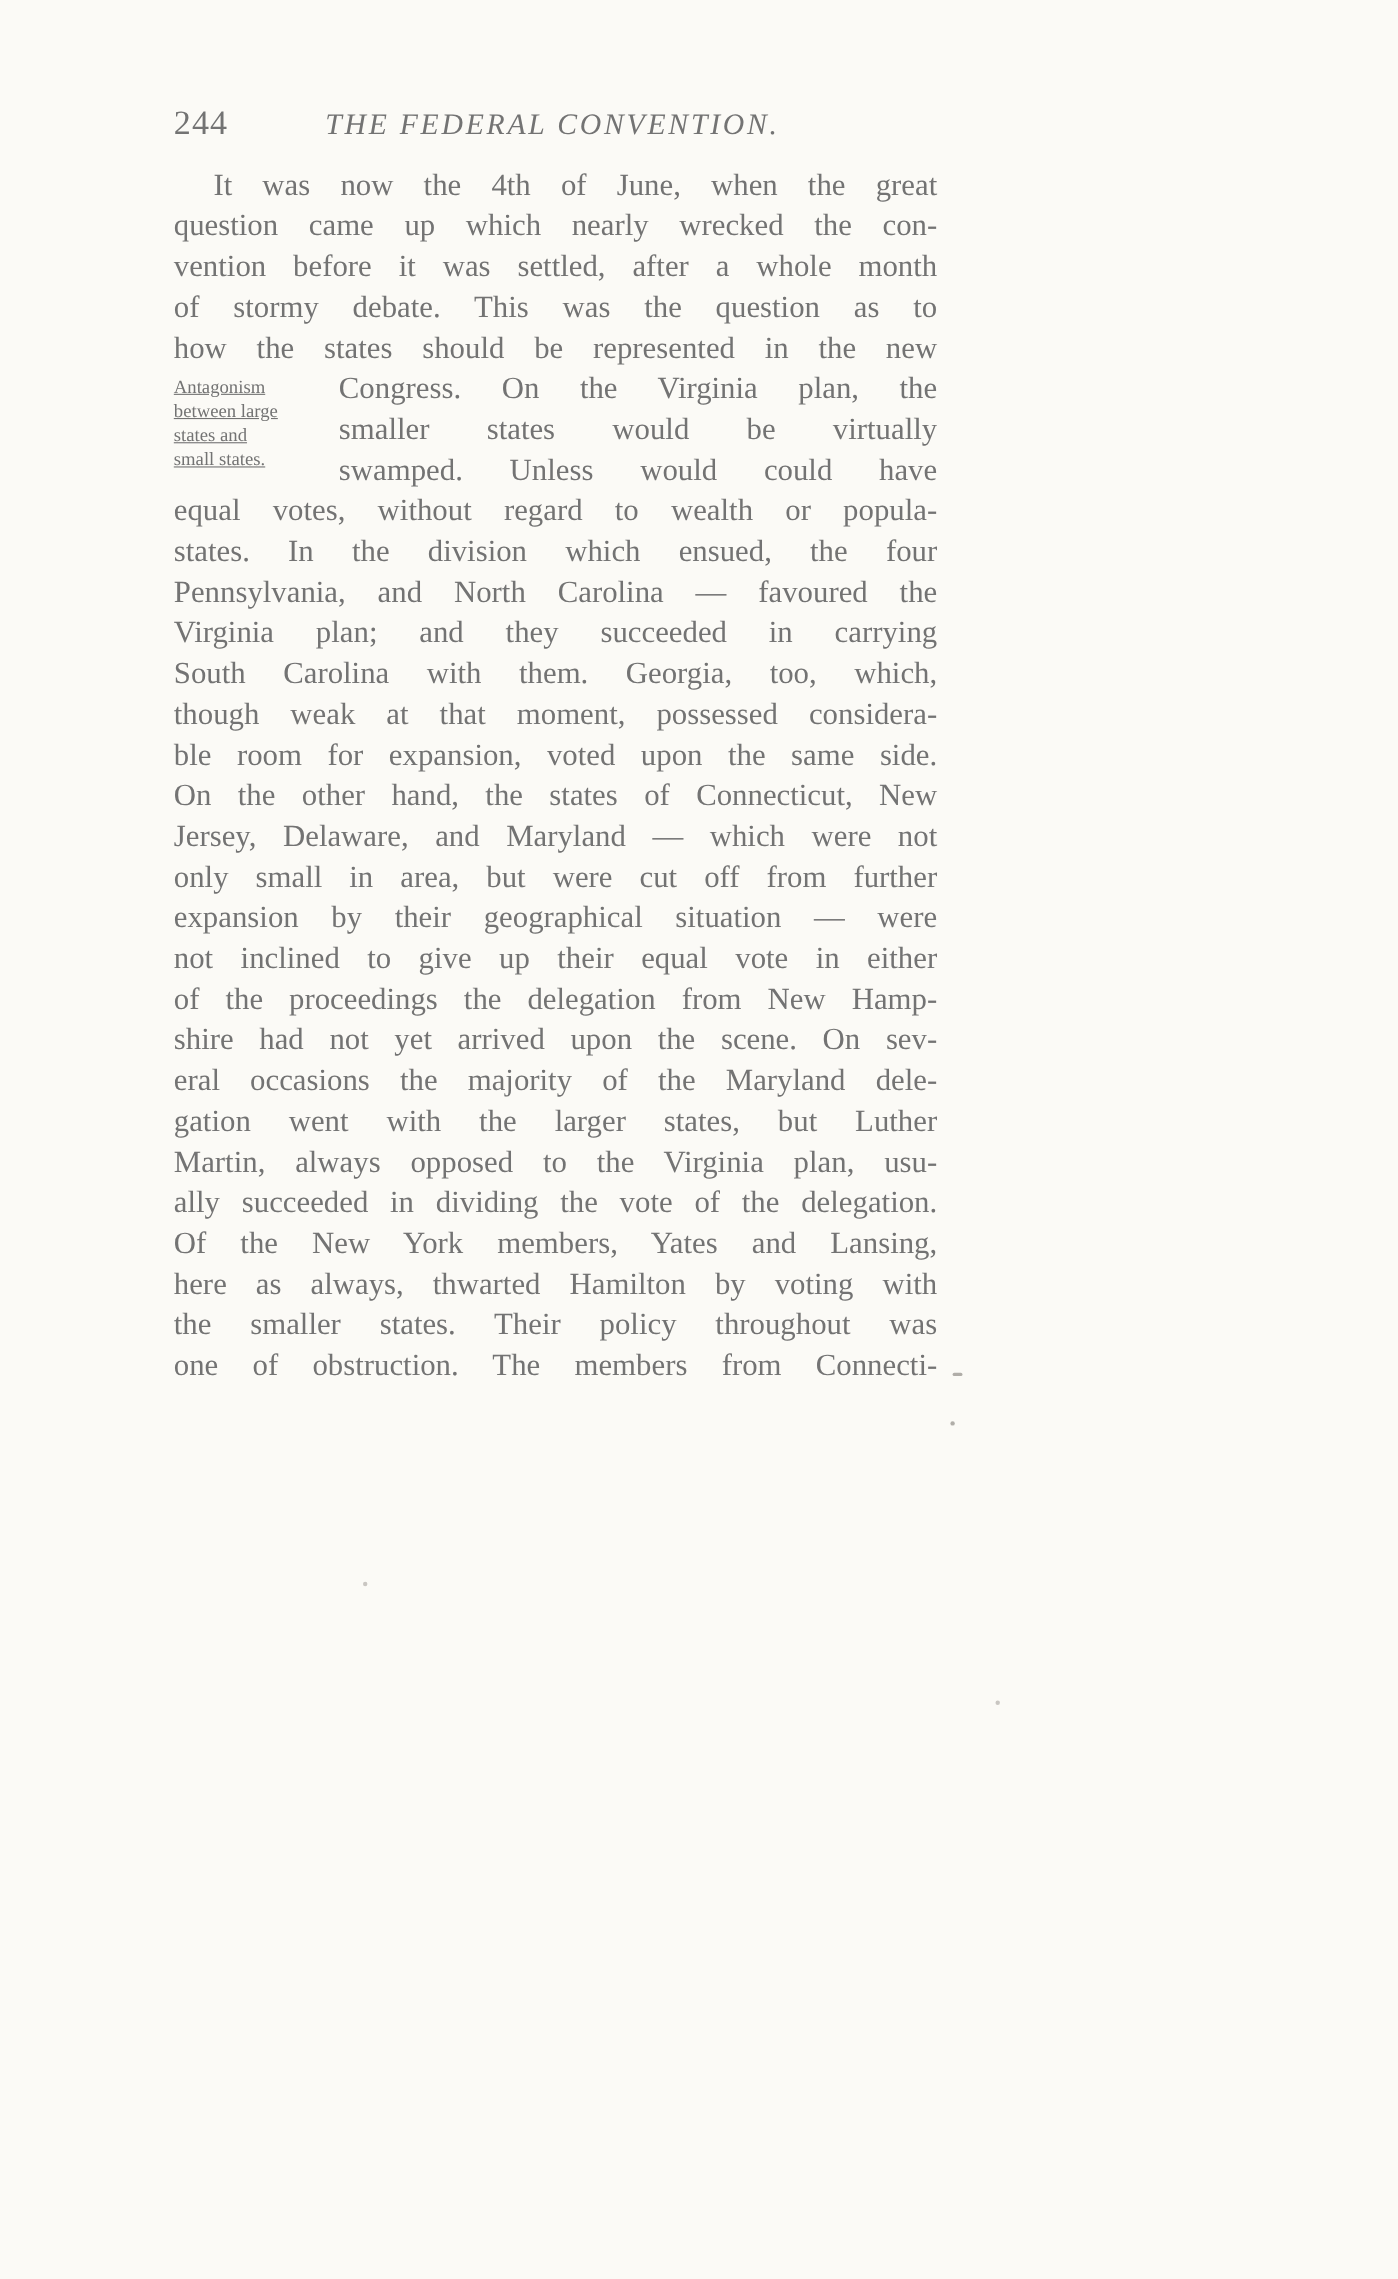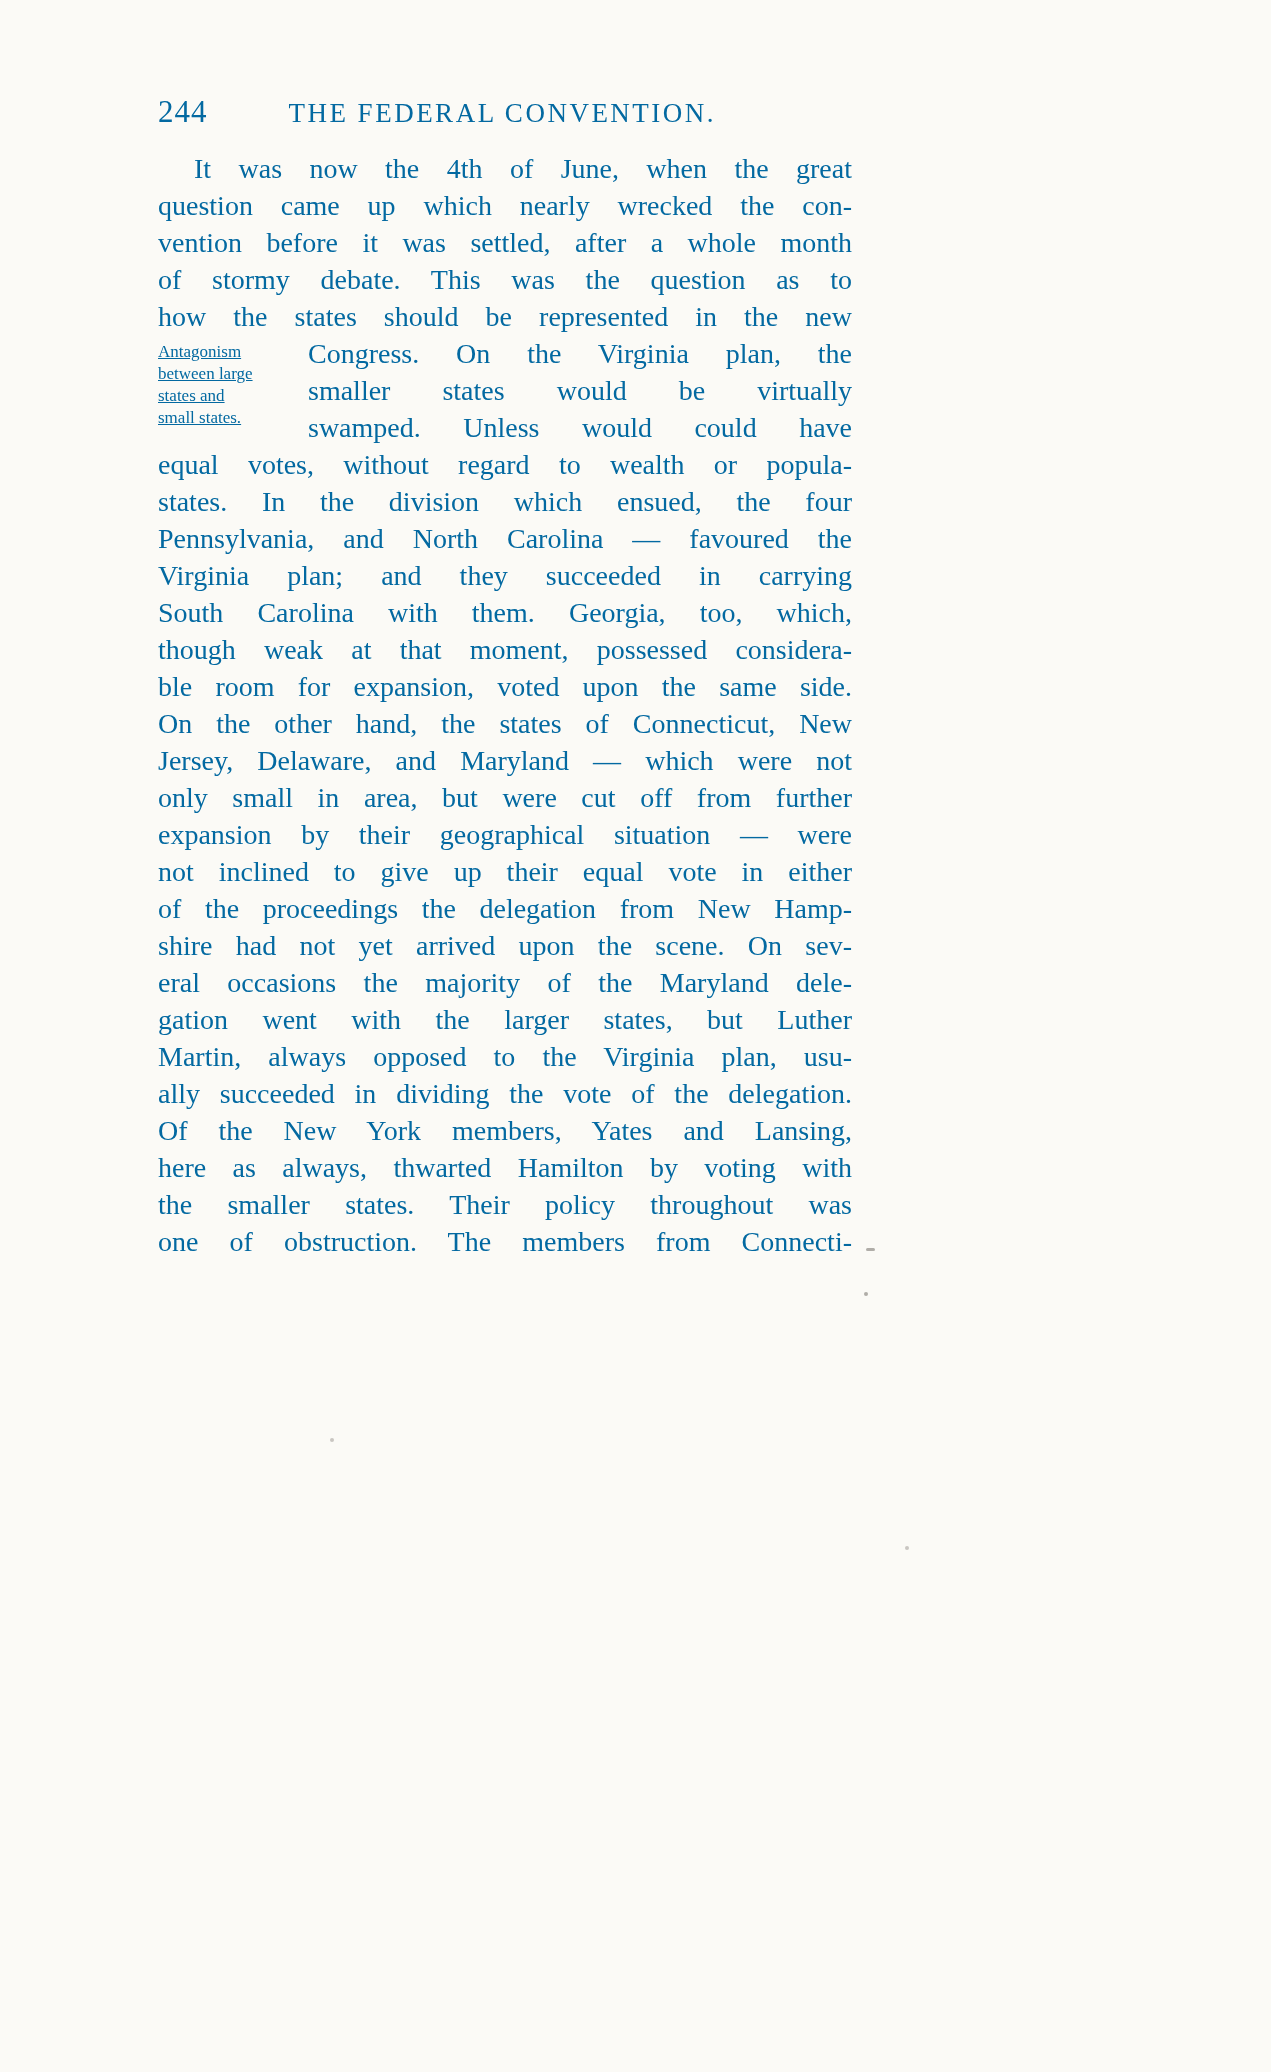--- a/index.html
+++ b/index.html
@@ -3,34 +3,35 @@
 <meta charset="utf-8">
 <style>
   html,body{margin:0;padding:0;background:#d8d8d4;}
   .page{
     position:relative;
     width:1271px;height:2072px;
     margin:0 auto;
     background:#fbfaf6;
     overflow:hidden;
     font-family:"Liberation Serif", serif;
-    color:#0369a1;
+    color:#737373;
   }
   .header{
     position:absolute;
     left:158px;top:94px;width:694px;
     display:flex;align-items:baseline;
   }
   .page-number{
     font-size:31px;
     letter-spacing:1px;
   }
   .running-title{
     flex:1;
     text-align:center;
+    font-style:italic;
     font-size:27px;
     letter-spacing:2.5px;
     padding-right:55px;
     white-space:nowrap;
   }
   .body-text{
     position:absolute;
     left:158px;top:150px;width:694px;
     font-size:28px;
     line-height:37px;

